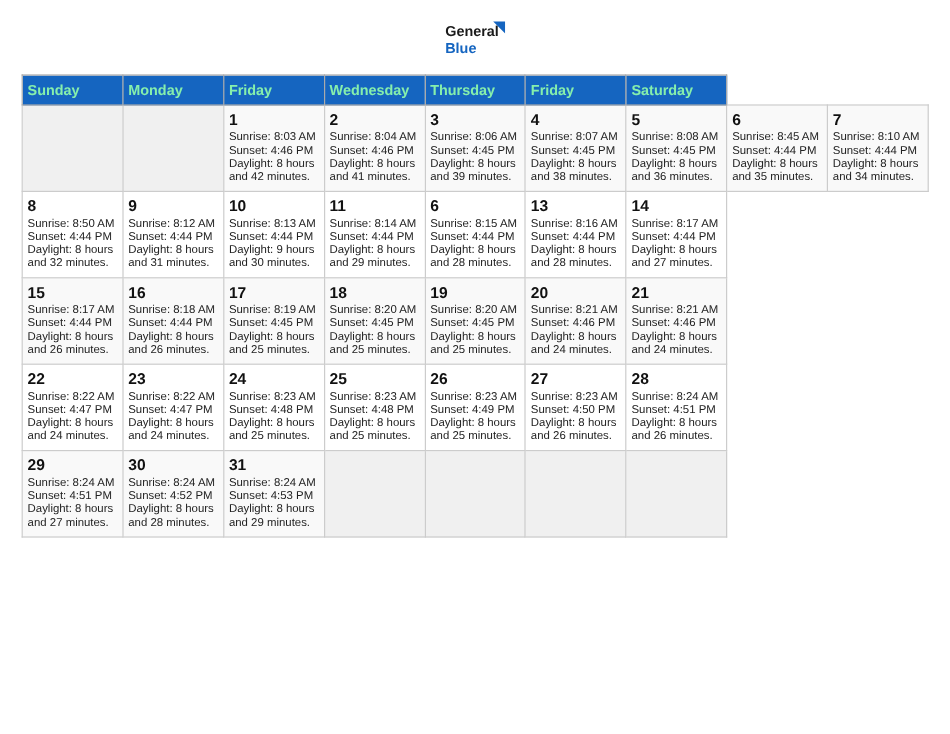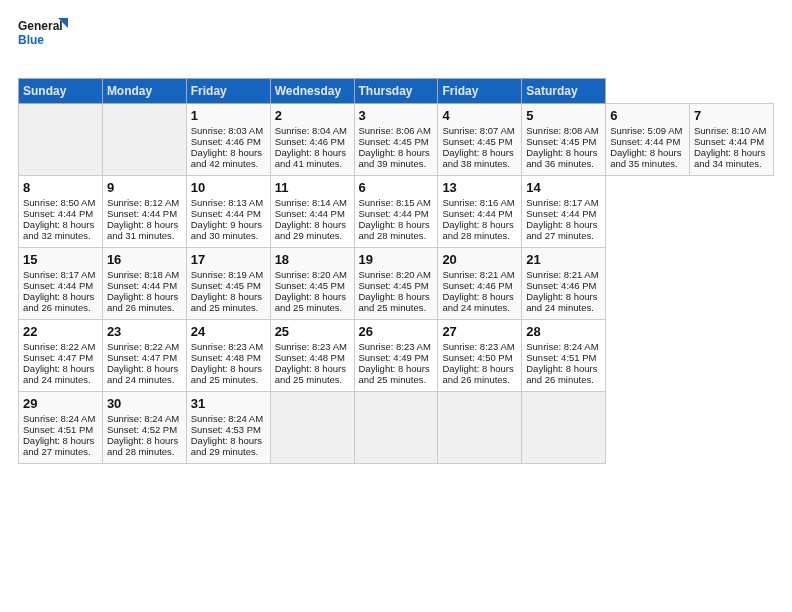--- a/index.html
+++ b/index.html
@@ -10,22 +10,22 @@
       height: 612px;
       overflow: hidden;
     }
     .page {
       width: 792px;
       padding: 16px 18px 10px 18px;
     }
     .header-row {
       display: flex;
       align-items: flex-start;
-      justify-content: flex-start;
-      margin-bottom: 26px;
+      justify-content: center;
+      margin-bottom: 10px;
     }
     .logo {
       display: flex;
       align-items: center;
       gap: 4px;
     }
     .title-block {
       text-align: right;
     }
     .month-title {
@@ -39,21 +39,21 @@
       color: #333;
       margin-top: 2px;
     }
     table {
       width: 100%;
       border-collapse: collapse;
       table-layout: fixed;
     }
     thead tr th {
       background-color: #1565c0;
-      color: #e5e5e5;
+      color: #86efac;
       font-size: 12px;
       font-weight: bold;
       padding: 5px 4px;
       text-align: left;
       border: 1px solid #aaa;
     }
     tbody tr td {
       border: 1px solid #ccc;
       padding: 4px 4px;
       vertical-align: top;
@@ -135,21 +135,21 @@
         <span>Daylight: 8 hours and 38 minutes.</span>
       </td>
           <td>
         <span class="day-num">5</span>
         <span>Sunrise: 8:08 AM</span><br>
         <span>Sunset: 4:45 PM</span><br>
         <span>Daylight: 8 hours and 36 minutes.</span>
       </td>
           <td>
         <span class="day-num">6</span>
-        <span>Sunrise: 5:09 AM</span><br>
+        <span>Sunrise: 8:45 AM</span><br>
         <span>Sunset: 4:44 PM</span><br>
         <span>Daylight: 8 hours and 35 minutes.</span>
       </td>
           <td>
         <span class="day-num">7</span>
         <span>Sunrise: 8:10 AM</span><br>
         <span>Sunset: 4:44 PM</span><br>
         <span>Daylight: 8 hours and 34 minutes.</span>
       </td>
         </tr>

